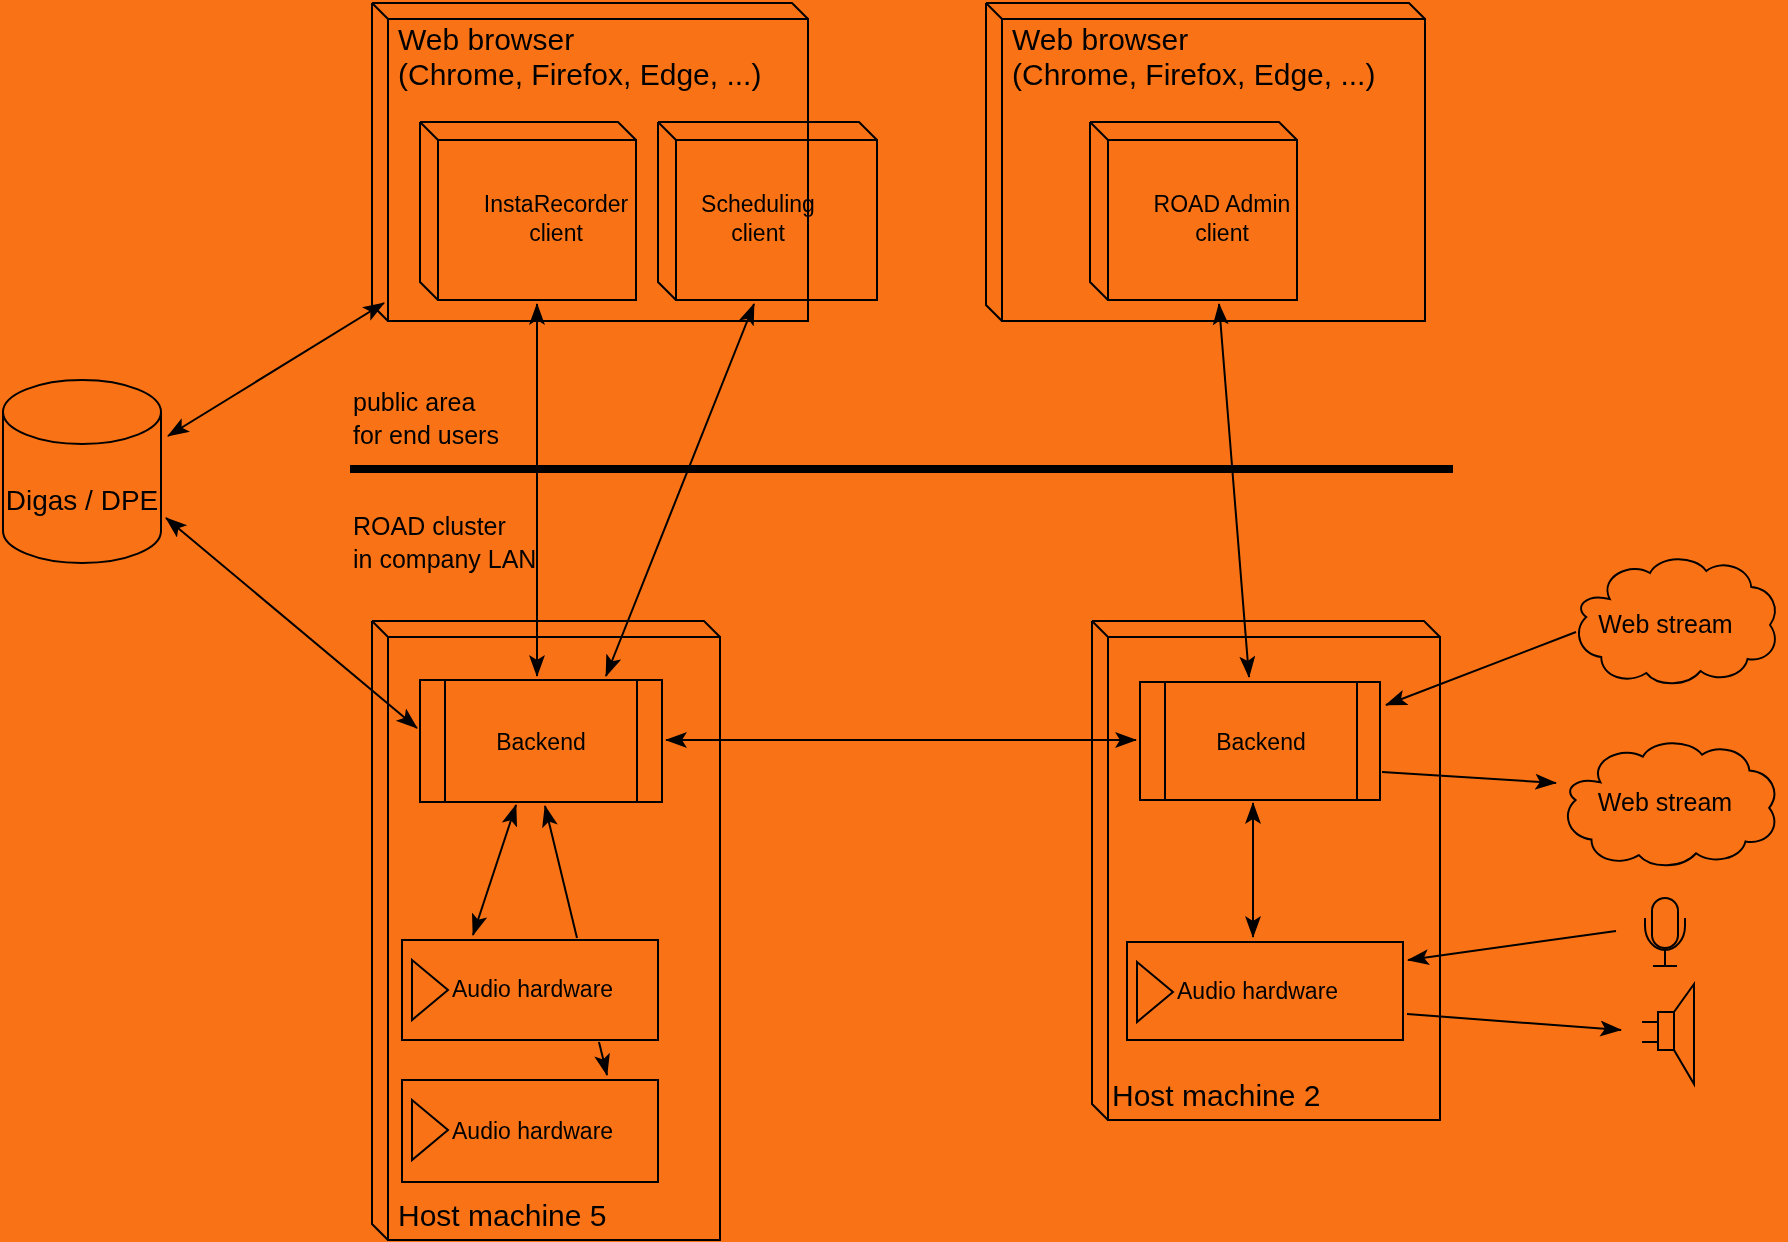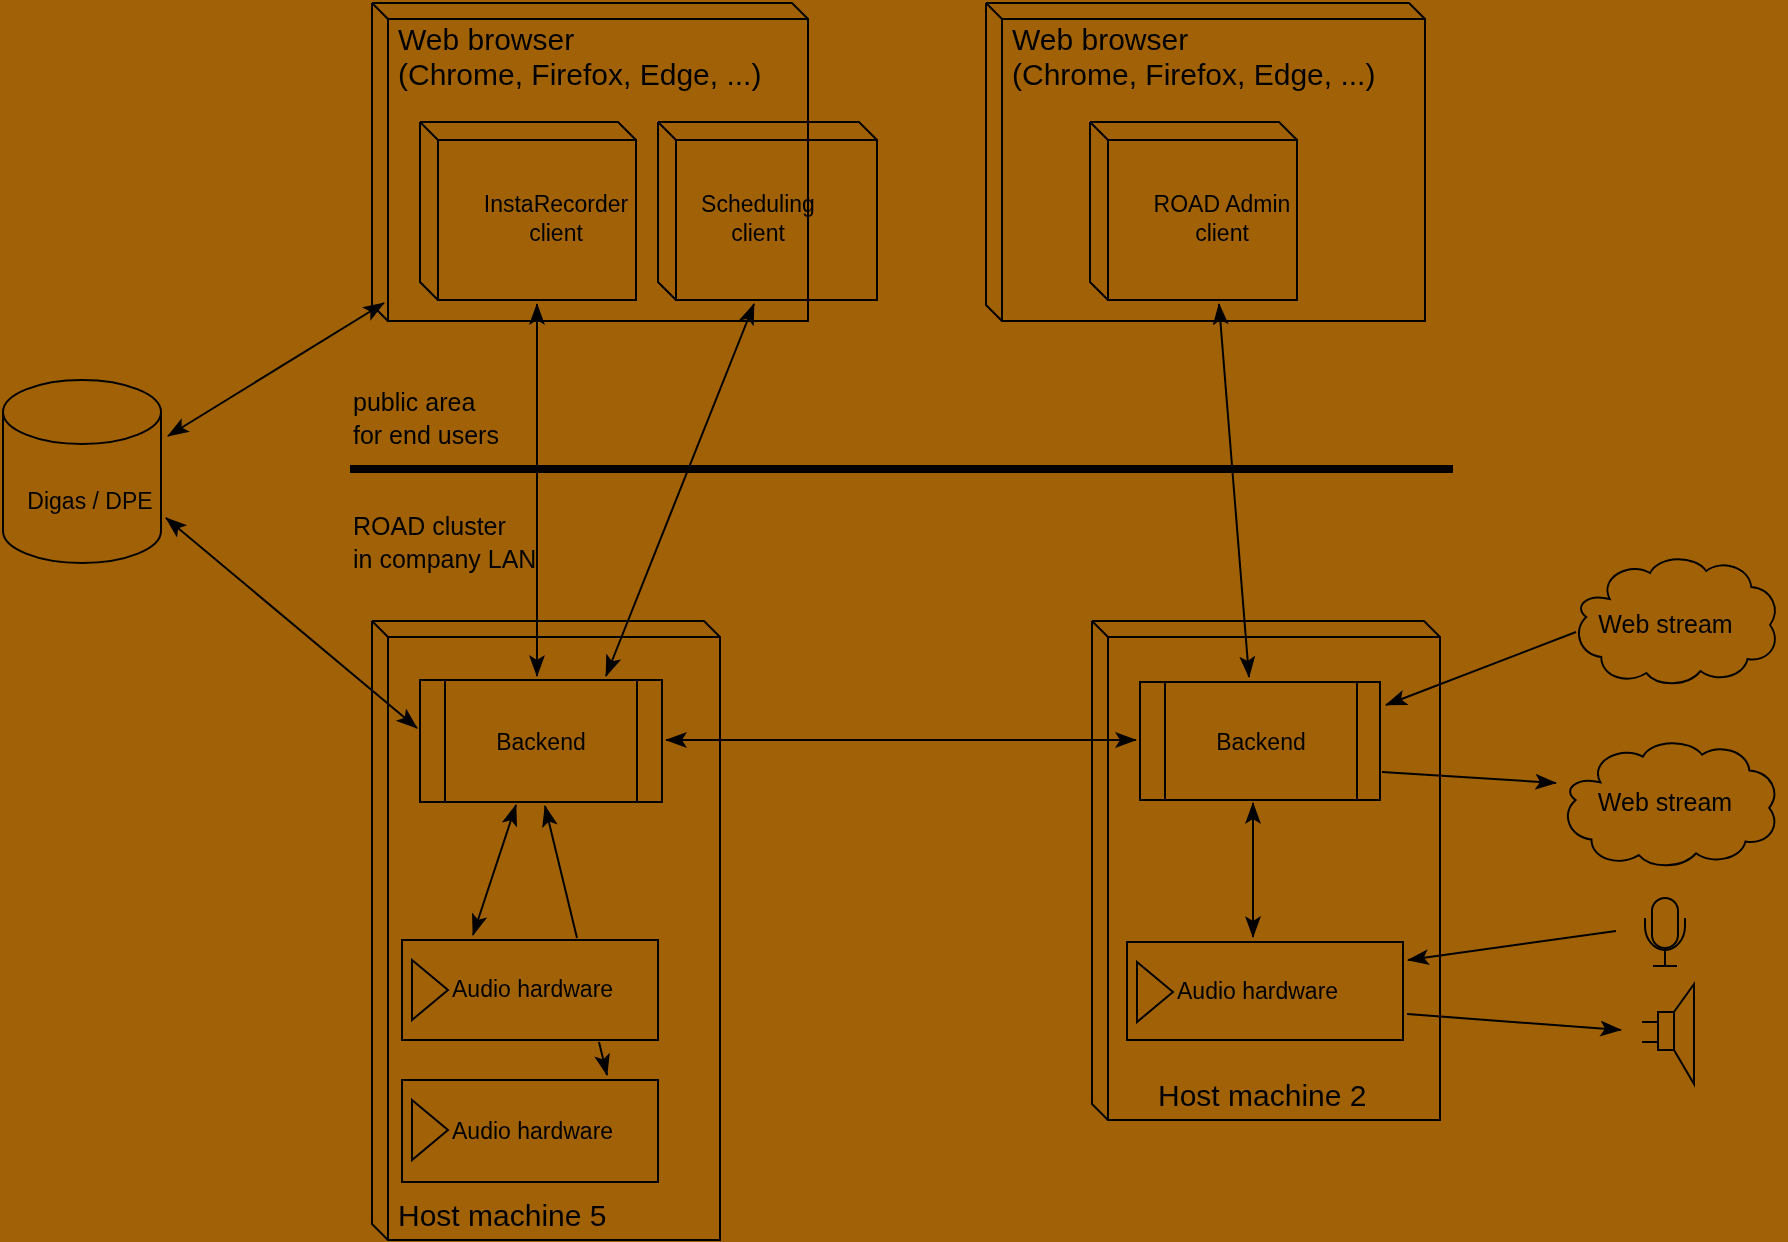--- a/index.html
+++ b/index.html
@@ -1,23 +1,23 @@
 <!DOCTYPE html>
 <html><head>
 <meta charset="utf-8">
 <style>
   html,body{margin:0;padding:0;background:#ffffff;}
-  #stage{position:relative;width:1788px;height:1242px;background:#a16207;overflow:hidden;
+  #stage{position:relative;width:1788px;height:1242px;background:#f97316;overflow:hidden;
          font-family:"Liberation Sans", sans-serif;color:#000;}
   #diagram-svg{position:absolute;left:0;top:0;z-index:0;}
   .lbl{position:absolute;z-index:1;white-space:pre-line;color:#000;}
   .t-title{font-size:30px;line-height:35px;}
   .t-small{font-size:23px;line-height:29px;}
   .t-mid{font-size:25px;line-height:33px;}
-  .t-db{font-size:23px;line-height:28px;padding-left:8px;}
+  .t-db{font-size:28px;line-height:28px;}
   .ctr{text-align:center;}
 </style>
 </head>
 <body>
 
 <div id="stage">
 
   <svg id="diagram-svg" width="1788" height="1242" viewBox="0 0 1788 1242">
     <defs>
       <marker id="ah" markerUnits="userSpaceOnUse" markerWidth="24" markerHeight="18" refX="21" refY="8" orient="auto-start-reverse">
@@ -114,18 +114,18 @@
   <div class="lbl t-db ctr" style="left:3px;top:487px;width:158px;">Digas / DPE</div>
 
   <div class="lbl t-small ctr" style="left:445px;top:728px;width:192px;">Backend</div>
   <div class="lbl t-small ctr" style="left:1165px;top:728px;width:192px;">Backend</div>
 
   <div class="lbl t-small" style="left:452px;top:975px;">Audio hardware</div>
   <div class="lbl t-small" style="left:452px;top:1117px;">Audio hardware</div>
   <div class="lbl t-small" style="left:1177px;top:977px;">Audio hardware</div>
 
   <div class="lbl t-title" style="left:398px;top:1198px;">Host machine 5</div>
-  <div class="lbl t-title" style="left:1112px;top:1078px;margin-left:46px;">Host machine 2</div>
+  <div class="lbl t-title" style="left:1112px;top:1078px;">Host machine 2</div>
 
   <div class="lbl t-mid ctr" style="left:1560px;top:608px;width:211px;">Web stream</div>
   <div class="lbl t-mid ctr" style="left:1548px;top:786px;width:234px;">Web stream</div>
 
 </div>
 
 </body></html>

